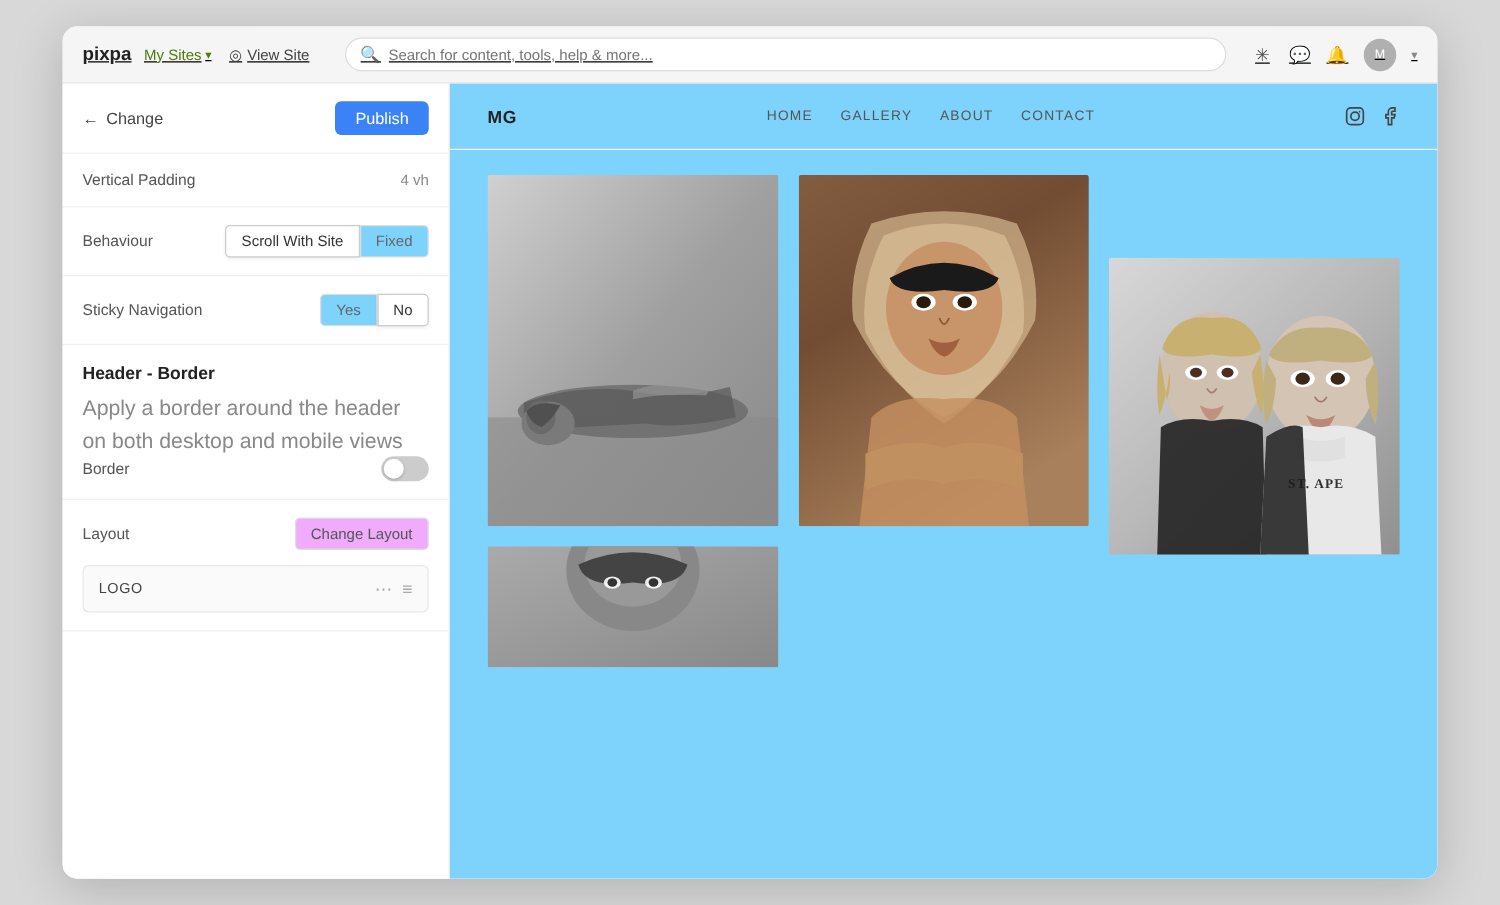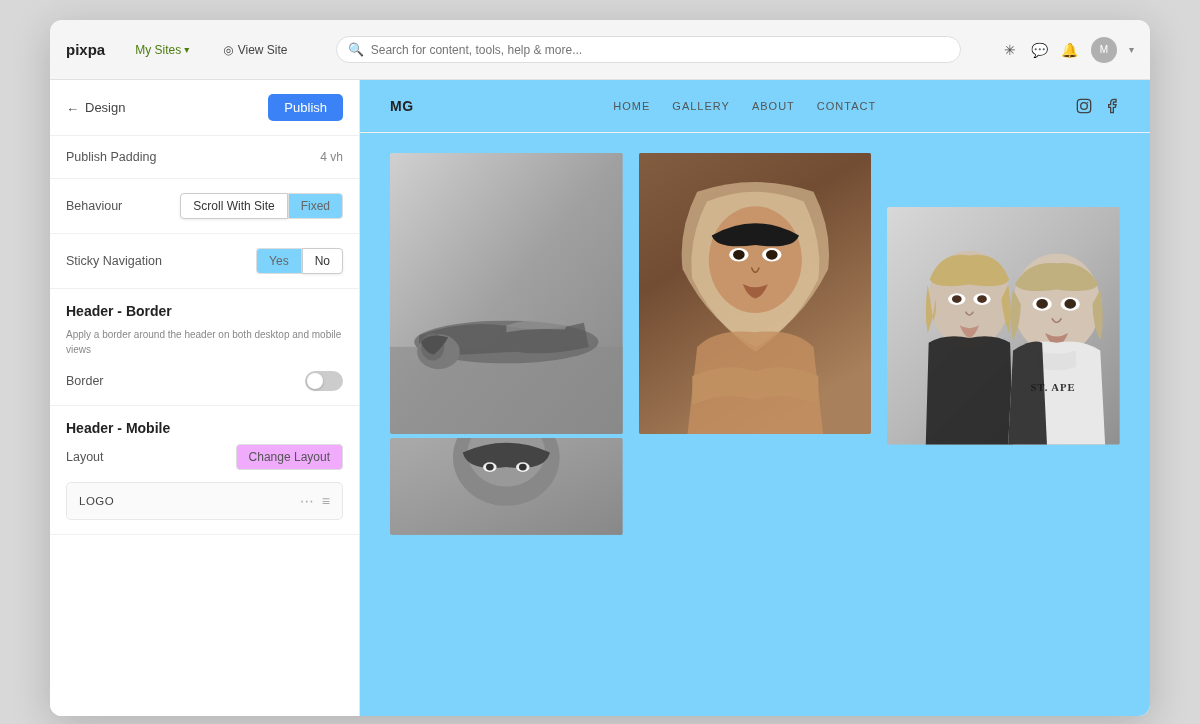--- a/index.html
+++ b/index.html
@@ -19,22 +19,23 @@
       box-shadow: 0 8px 40px rgba(0,0,0,0.18);
       overflow: hidden;
     }
     
     .top-bar {
       background: #f5f5f5;
       border-bottom: 1px solid #e0e0e0;
       display: flex;
       align-items: center;
       padding: 0 16px;
-      height: 60px;
-      gap: 20px;
+      height: 46px;
+      gap: 0;
+      text-decoration: underline;
     }
     .logo-text {
       font-size: 15px;
       font-weight: 700;
       color: #222;
       margin-right: 4px;
     }
     .my-sites-btn {
       display: flex;
       align-items: center;
@@ -181,24 +182,23 @@
       color: #333;
       box-shadow: 0 1px 3px rgba(0,0,0,0.08);
     }
     .section-title {
       font-size: 14px;
       font-weight: 600;
       color: #222;
       margin-bottom: 8px;
     }
     .section-desc {
-      font-size: 10px;
+      font-size: 17px;
       color: #888;
       line-height: 1.5;
-      margin-bottom: 14px;
     }
     
     .toggle-switch {
       width: 38px;
       height: 20px;
       background: #ccc;
       border-radius: 10px;
       position: relative;
       cursor: pointer;
     }
@@ -292,21 +292,21 @@
     }
     .gallery-grid {
       display: grid;
       grid-template-columns: 1fr 1fr 1fr;
       gap: 16px;
       align-items: start;
     }
     .gallery-col {
       display: flex;
       flex-direction: column;
-      gap: 4px;
+      gap: 16px;
     }
     
     .img-ph {
       width: 100%;
       border-radius: 2px;
       overflow: hidden;
       position: relative;
     }
     
     .photo-canvas {
@@ -345,28 +345,28 @@
     </div>
   </div>
 
   <div class="main-content">
 
     <div class="sidebar">
 
       <div class="sidebar-header">
         <div class="back-btn">
           <span>←</span>
-          <span>Design</span>
+          <span>Change</span>
         </div>
         <button class="publish-btn">Publish</button>
       </div>
 
       <div class="sidebar-section">
         <div class="prop-row">
-          <span class="prop-label">Publish Padding</span>
+          <span class="prop-label">Vertical Padding</span>
           <span class="prop-value">4 vh</span>
         </div>
       </div>
 
       <div class="sidebar-section">
         <div class="prop-row">
           <span class="prop-label">Behaviour</span>
           <div class="btn-group">
             <button class="btn-option active">Scroll With Site</button>
             <button class="btn-option">Fixed</button>
@@ -387,21 +387,20 @@
       <div class="sidebar-section">
         <div class="section-title">Header - Border</div>
         <div class="section-desc">Apply a border around the header on both desktop and mobile views</div>
         <div class="prop-row">
           <span class="prop-label">Border</span>
           <div class="toggle-switch off"></div>
         </div>
       </div>
 
       <div class="sidebar-section">
-        <div class="section-title">Header - Mobile</div>
         <div class="prop-row">
           <span class="prop-label">Layout</span>
           <button class="change-layout-btn">Change Layout</button>
         </div>
         <div class="mobile-logo-row">
           <span class="mobile-logo-label">LOGO</span>
           <div class="mobile-logo-icons">
             <span>⋯</span>
             <span>≡</span>
           </div>

